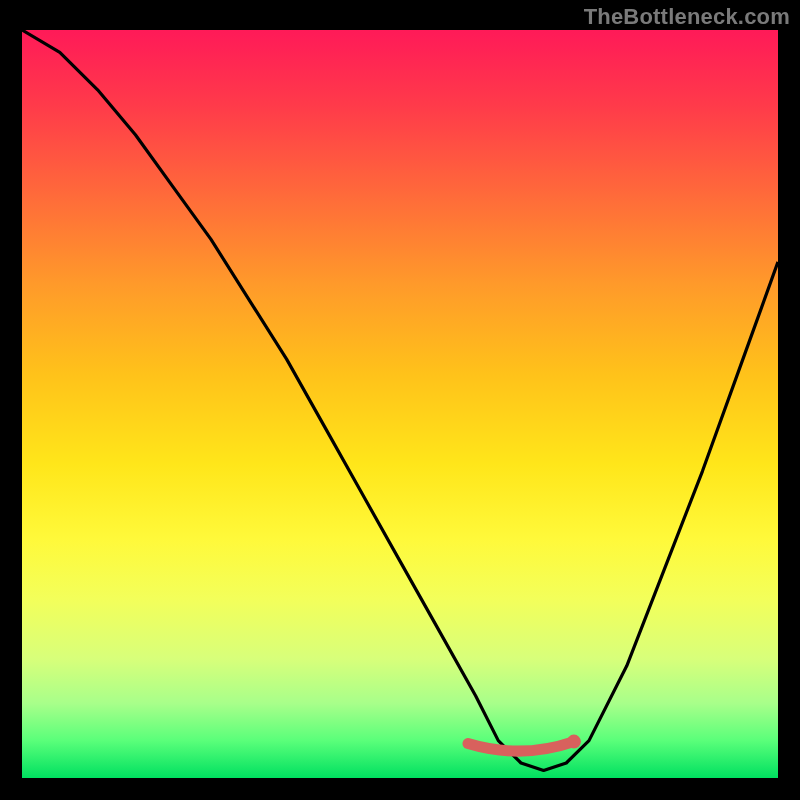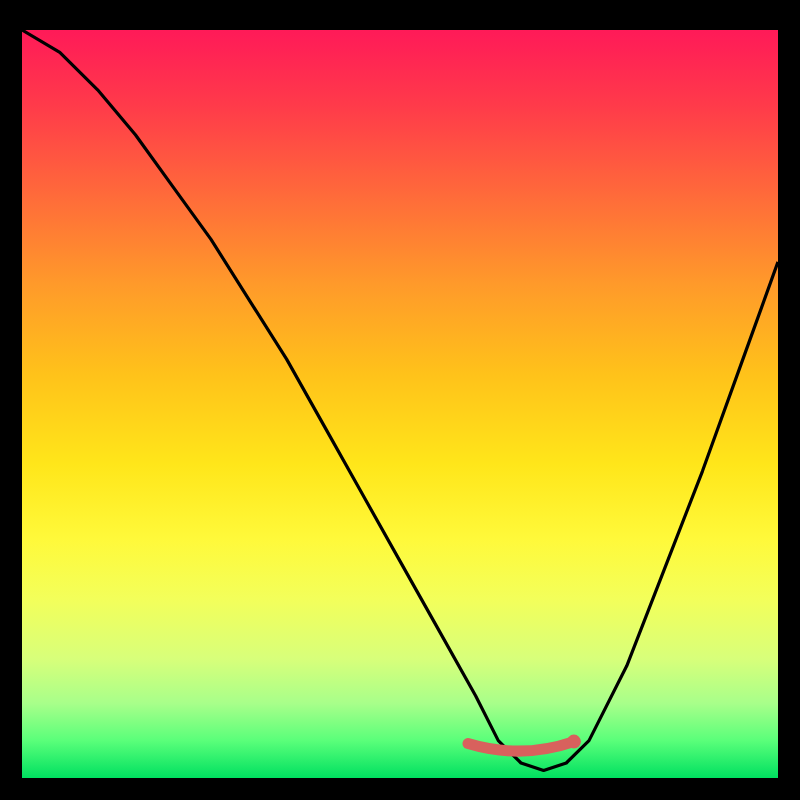--- a/index.html
+++ b/index.html
@@ -47,20 +47,21 @@
     inset: 0;
     width: 100%;
     height: 100%;
     display: block;
   }
 </style>
 </head>
 <body>
 <div class="frame">
 
+  <div class="watermark">TheBottleneck.com</div>
 
   <div class="plot">
     <svg viewBox="0 0 756 748" preserveAspectRatio="none">
       <path id="curve-path" fill="none" stroke="#000" stroke-width="3.2" stroke-linejoin="round" d="M0.0 0.0 L37.8 22.4 L75.6 59.8 L113.4 104.7 L151.2 157.1 L189.0 209.4 L226.8 269.3 L264.6 329.1 L302.4 396.4 L340.2 463.8 L378.0 531.1 L415.8 598.4 L453.6 665.7 L476.3 710.6 L499.0 733.0 L521.6 740.5 L544.3 733.0 L567.0 710.6 L604.8 635.8 L642.6 538.6 L680.4 441.3 L718.2 336.6 L756.0 231.9"></path>
       <path id="marker-path" fill="none" stroke="#d8615d" stroke-width="11" stroke-linecap="round" d="M 446.0 713.6 Q 499.0 729.6 551.9 711.6"></path>
       <circle id="marker-dot" fill="#d8615d" r="7" cx="551.9" cy="711.6"></circle>
     </svg>
   </div>
 
 </div>

